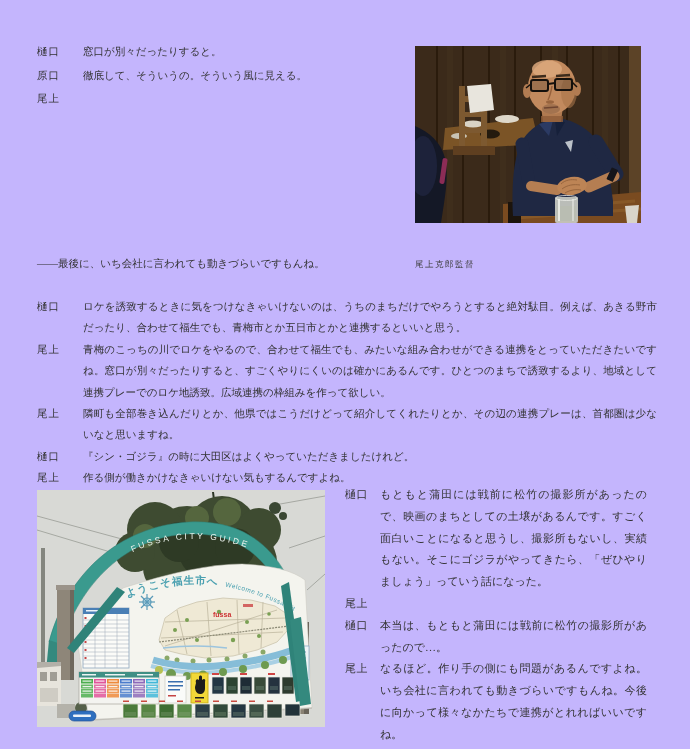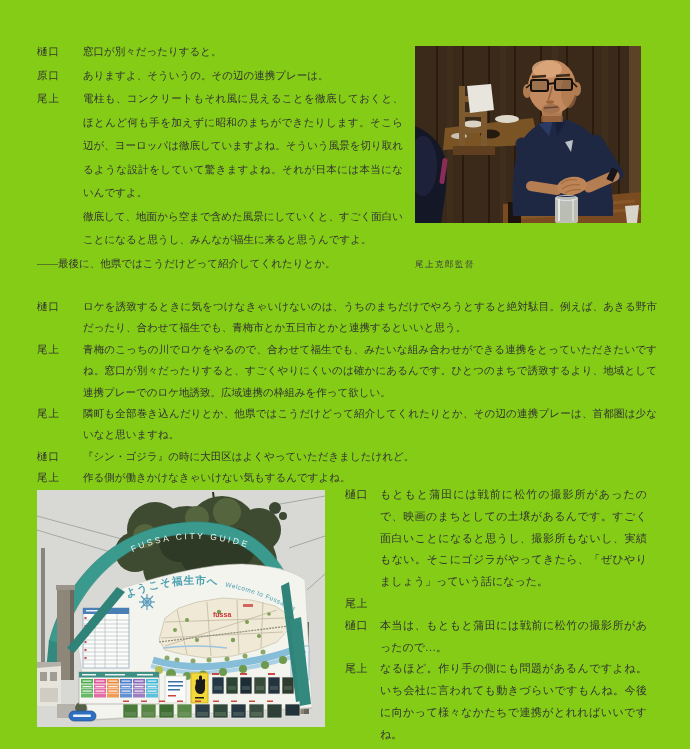--- a/index.html
+++ b/index.html
@@ -1,17 +1,17 @@
 <!DOCTYPE html>
 <html lang="ja"><head>
 <meta charset="utf-8">
 <style>
   html,body{margin:0;padding:0;background:#e9e9e9;}
   .page{
-    position:relative;width:690px;height:749px;background:#84cc16;
+    position:relative;width:690px;height:749px;background:#c4b5fd;
     margin:0 auto;overflow:hidden;
     font-family:"Liberation Serif","DejaVu Serif",serif;
     color:#323232;
   }
   .dlg{position:absolute;}
   .row{display:flex;align-items:flex-start;}
   .spk{flex:0 0 46px;letter-spacing:1px;}
   .txt{flex:1;text-align:justify;white-space:pre-line;}
   .dlg-top{left:37px;top:40px;width:366px;font-size:10.5px;line-height:23.5px;}
   .dlg-mid{left:37px;top:296px;width:620px;font-size:10.5px;line-height:21.4px;}
@@ -30,26 +30,24 @@
 
 <div class="page">
 
   <div class="dlg dlg-top">
     <div class="row">
       <span class="spk">樋口</span>
       <span class="txt">窓口が別々だったりすると。</span>
     </div>
     <div class="row">
       <span class="spk">原口</span>
-      <span class="txt">ありますよ、そういうの。その辺の連携プレーは。</span>
-    </div>
-    <div class="row">
-      <span class="spk">尾上</span>
-      <span class="txt">電柱も、コンクリートもそれ風に見えることを徹底しておくと、ほとんど何も手を加えずに昭和のまちができたりします。そこら辺が、ヨーロッパは徹底していますよね。そういう風景を切り取れるような設計をしていて驚きますよね。それが日本には本当にないんですよ。
-徹底して、地面から空まで含めた風景にしていくと、すごく面白いことになると思うし、みんなが福生に来ると思うんですよ。</span>
+      <span class="txt">徹底して、そういうの。そういう風に見える。</span>
+    </div>
+    <div class="row">
+      <span class="spk">尾上</span>
     </div>
   </div>
 
   <div class="photo photo-portrait">
     <svg viewBox="0 0 226 177" preserveAspectRatio="none">
       <rect x="0" y="0" width="226" height="177" fill="#3b2a1a"></rect>
       <g stroke="#241607" stroke-width="2" opacity="0.7">
         <line x1="22" y1="0" x2="22" y2="177"></line>
           <line x1="48" y1="0" x2="48" y2="177"></line>
         <line x1="74" y1="0" x2="74" y2="177"></line>
@@ -133,21 +131,21 @@
         <rect x="142" y="160" width="19" height="15" fill="#b9bdb2"></rect>
         <line x1="144" y1="153" x2="144" y2="175" stroke="#eceee8" stroke-width="2" opacity="0.9"></line>
         <line x1="158" y1="153" x2="158" y2="175" stroke="#eceee8" stroke-width="1.5" opacity="0.7"></line>
         <ellipse cx="151.5" cy="152" rx="11" ry="2.5" fill="none" stroke="#eceee8" stroke-width="1" opacity="0.8"></ellipse>
       </g>
       <path d="M 210,160 L 224,159 L 222,177 L 212,177 Z" fill="#d9d4c9"></path>
     </svg>
   </div>
   <div class="caption">尾上克郎監督</div>
 
-  <div class="interviewer">――最後に、他県ではこうだけどって紹介してくれたりとか。</div>
+  <div class="interviewer">――最後に、いち会社に言われても動きづらいですもんね。</div>
 
   <div class="dlg dlg-mid">
     <div class="row">
       <span class="spk">樋口</span>
       <span class="txt">ロケを誘致するときに気をつけなきゃいけないのは、うちのまちだけでやろうとすると絶対駄目。例えば、あきる野市だったり、合わせて福生でも、青梅市とか五日市とかと連携するといいと思う。</span>
     </div>
     <div class="row">
       <span class="spk">尾上</span>
       <span class="txt">青梅のこっちの川でロケをやるので、合わせて福生でも、みたいな組み合わせができる連携をとっていただきたいですね。窓口が別々だったりすると、すごくやりにくいのは確かにあるんです。ひとつのまちで誘致するより、地域として連携プレーでのロケ地誘致。広域連携の枠組みを作って欲しい。</span>
     </div>

